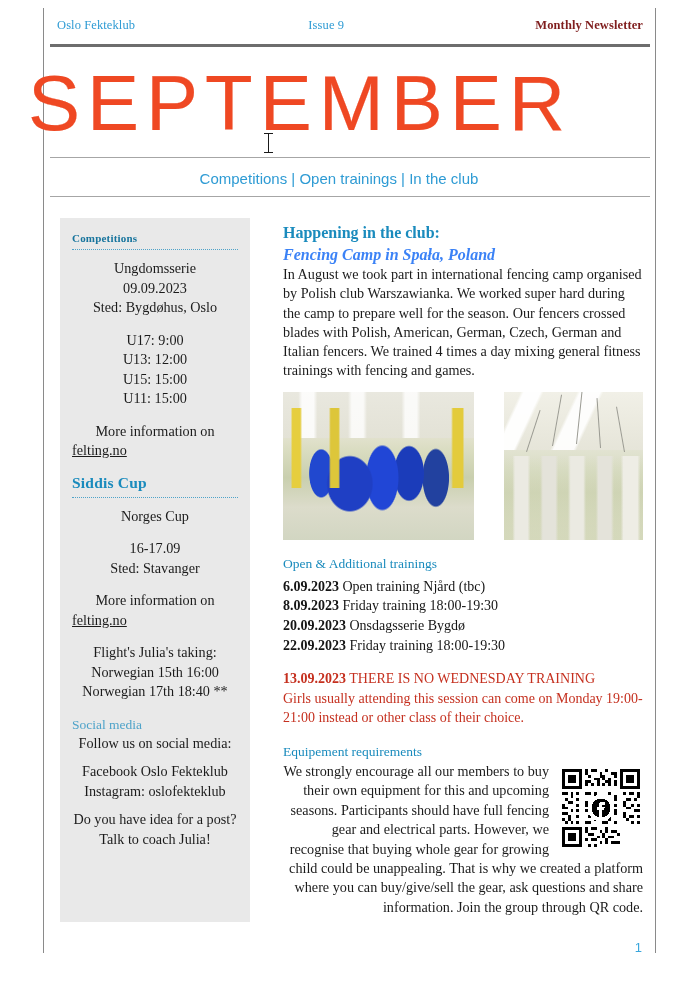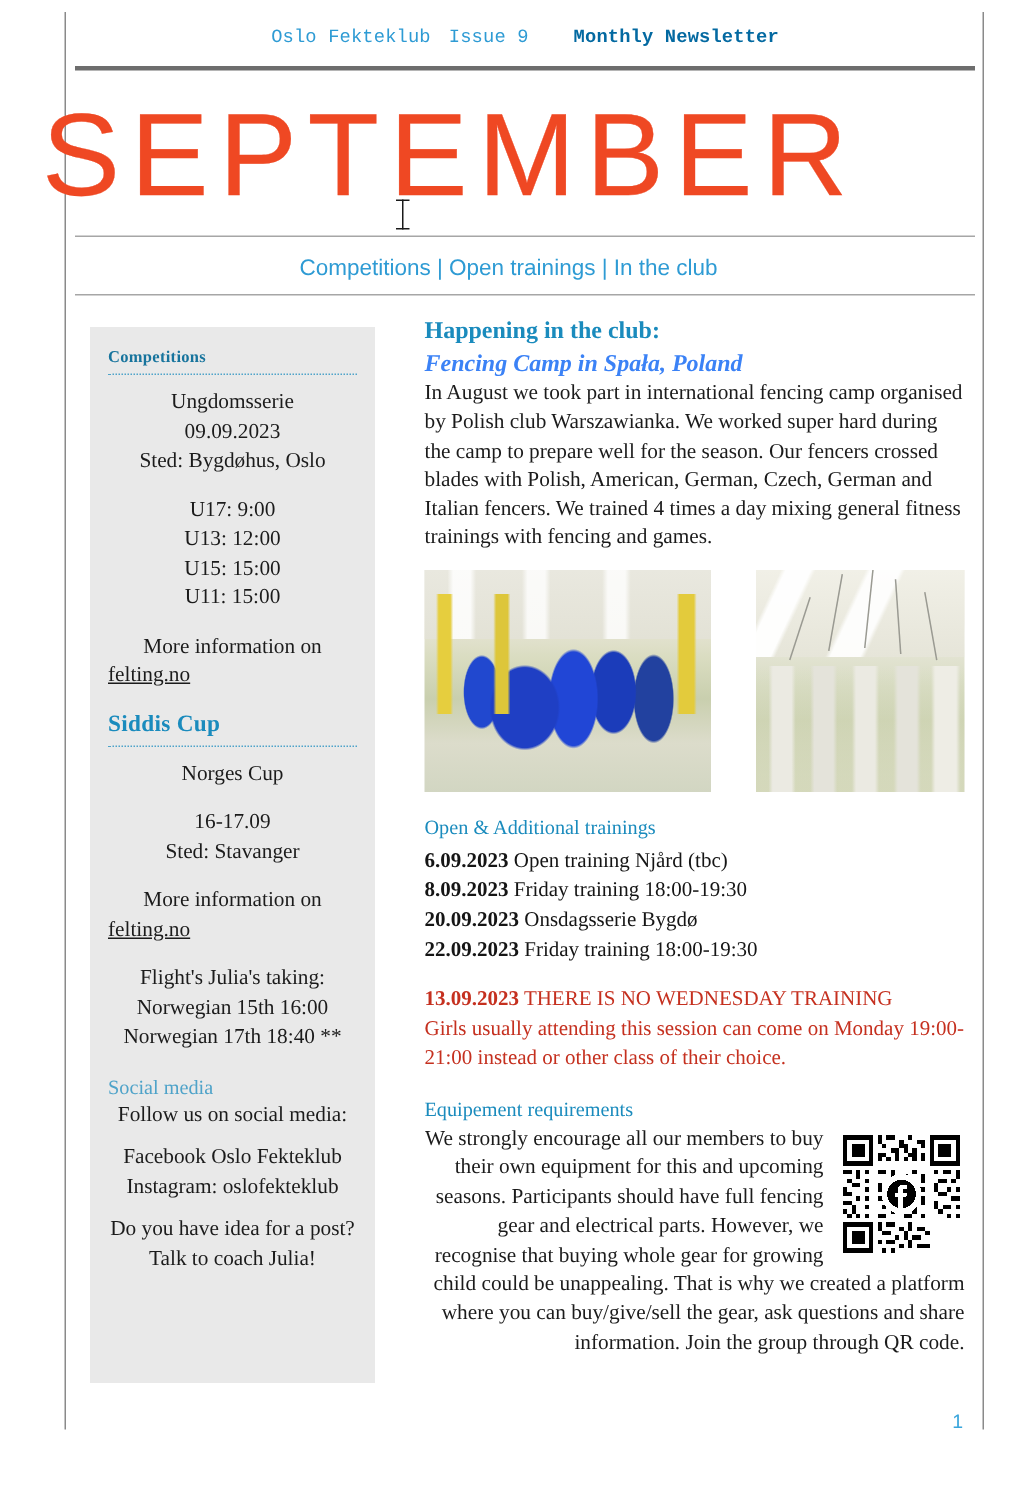--- a/index.html
+++ b/index.html
@@ -30,29 +30,29 @@
   .side-rule.left  { left: 43px; }
   .side-rule.right { left: 655px; }
 
   
   .masthead {
     position: absolute;
     left: 57px;
     top: 18px;
     width: 586px;
     display: flex;
-    justify-content: center;
+    justify-content: space-between;
     align-items: baseline;
-    font-family: Liberation Mono, monospace;
+    font-family: Liberation Serif, serif;
     font-size: 12.5px;
     color: #2e9bd4;
     letter-spacing: 0.1px;
   }
   .masthead .mh-center { margin-left: 12px; }
-  .masthead .mh-right  { font-weight: 700; color: #0369a1; padding-left: 30px; }
+  .masthead .mh-right  { font-weight: 700; color: #7f1d1d; padding-left: 30px; }
 
   .rule-thick {
     position: absolute;
     left: 50px;
     top: 44px;
     width: 600px;
     height: 3px;
     background: #6d6d6d;
   }
 
@@ -166,21 +166,21 @@
   .sb-social-h {
     font-size: 13.5px;
     color: #4fa3c9;
     line-height: 19px;
   }
 
   
   .main {
     position: absolute;
     left: 283px;
-    top: 210px;
+    top: 222px;
     width: 360px;
   }
 
   .m-h1 {
     font-size: 16px;
     font-weight: 700;
     color: #1a8bbd;
     line-height: 21px;
     margin-bottom: 2px;
   }

